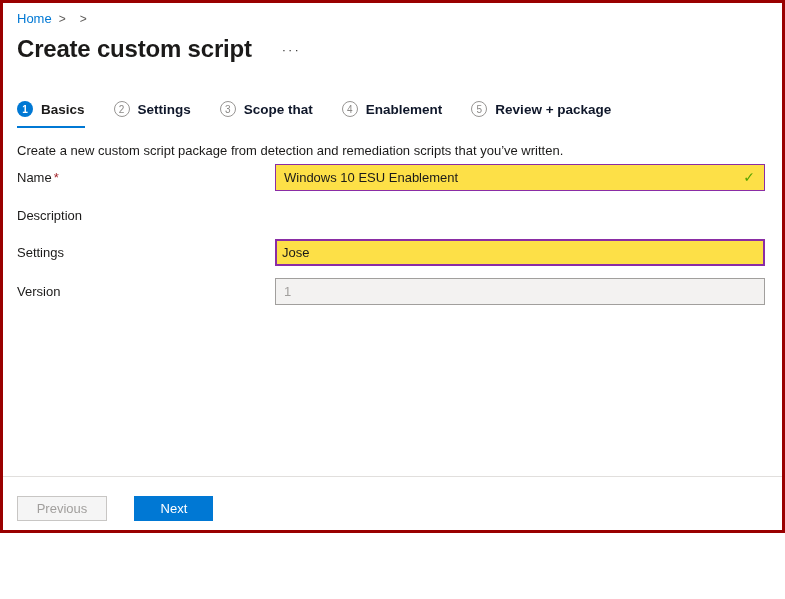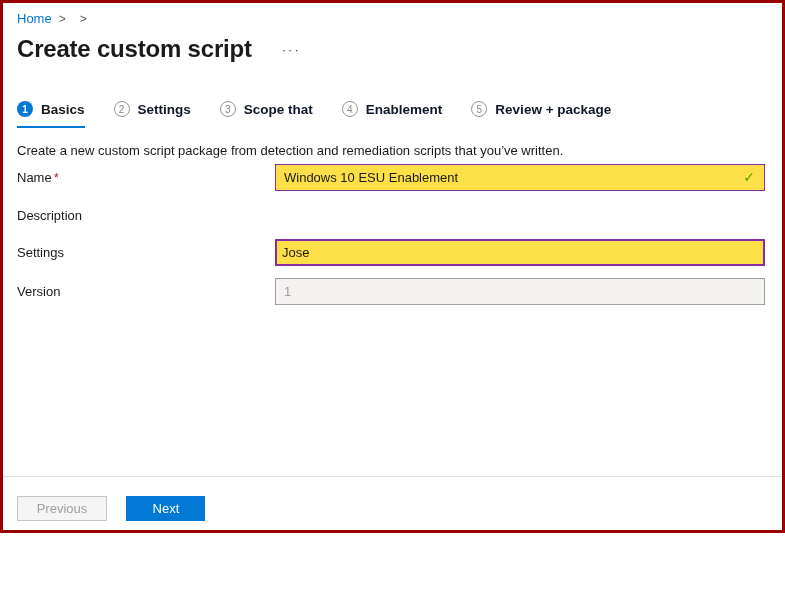--- a/index.html
+++ b/index.html
@@ -82,21 +82,21 @@
     border-top: 1px solid #e1dfdd;
     padding: 19px 0 9px 14px;
     background: #fff;
   }
   .btn {
     height: 25px; font-size: 13px; cursor: pointer;
     font-family: "Liberation Sans", "DejaVu Sans", sans-serif;
   }
   .btn-previous {
     width: 90px; background: #f5f5f5; border: 1px solid #c8c6c4;
-    color: #a19f9d; margin-right: 15px; cursor: default;
+    color: #a19f9d; margin-right: 23px; cursor: default;
   }
   .btn-next {
     width: 79px; background: #0078d4; border: 1px solid #0078d4;
     color: #ffffff; font-weight: 400;
   }
 </style>
 </head>
 <body>
 
 <div class="screen">

